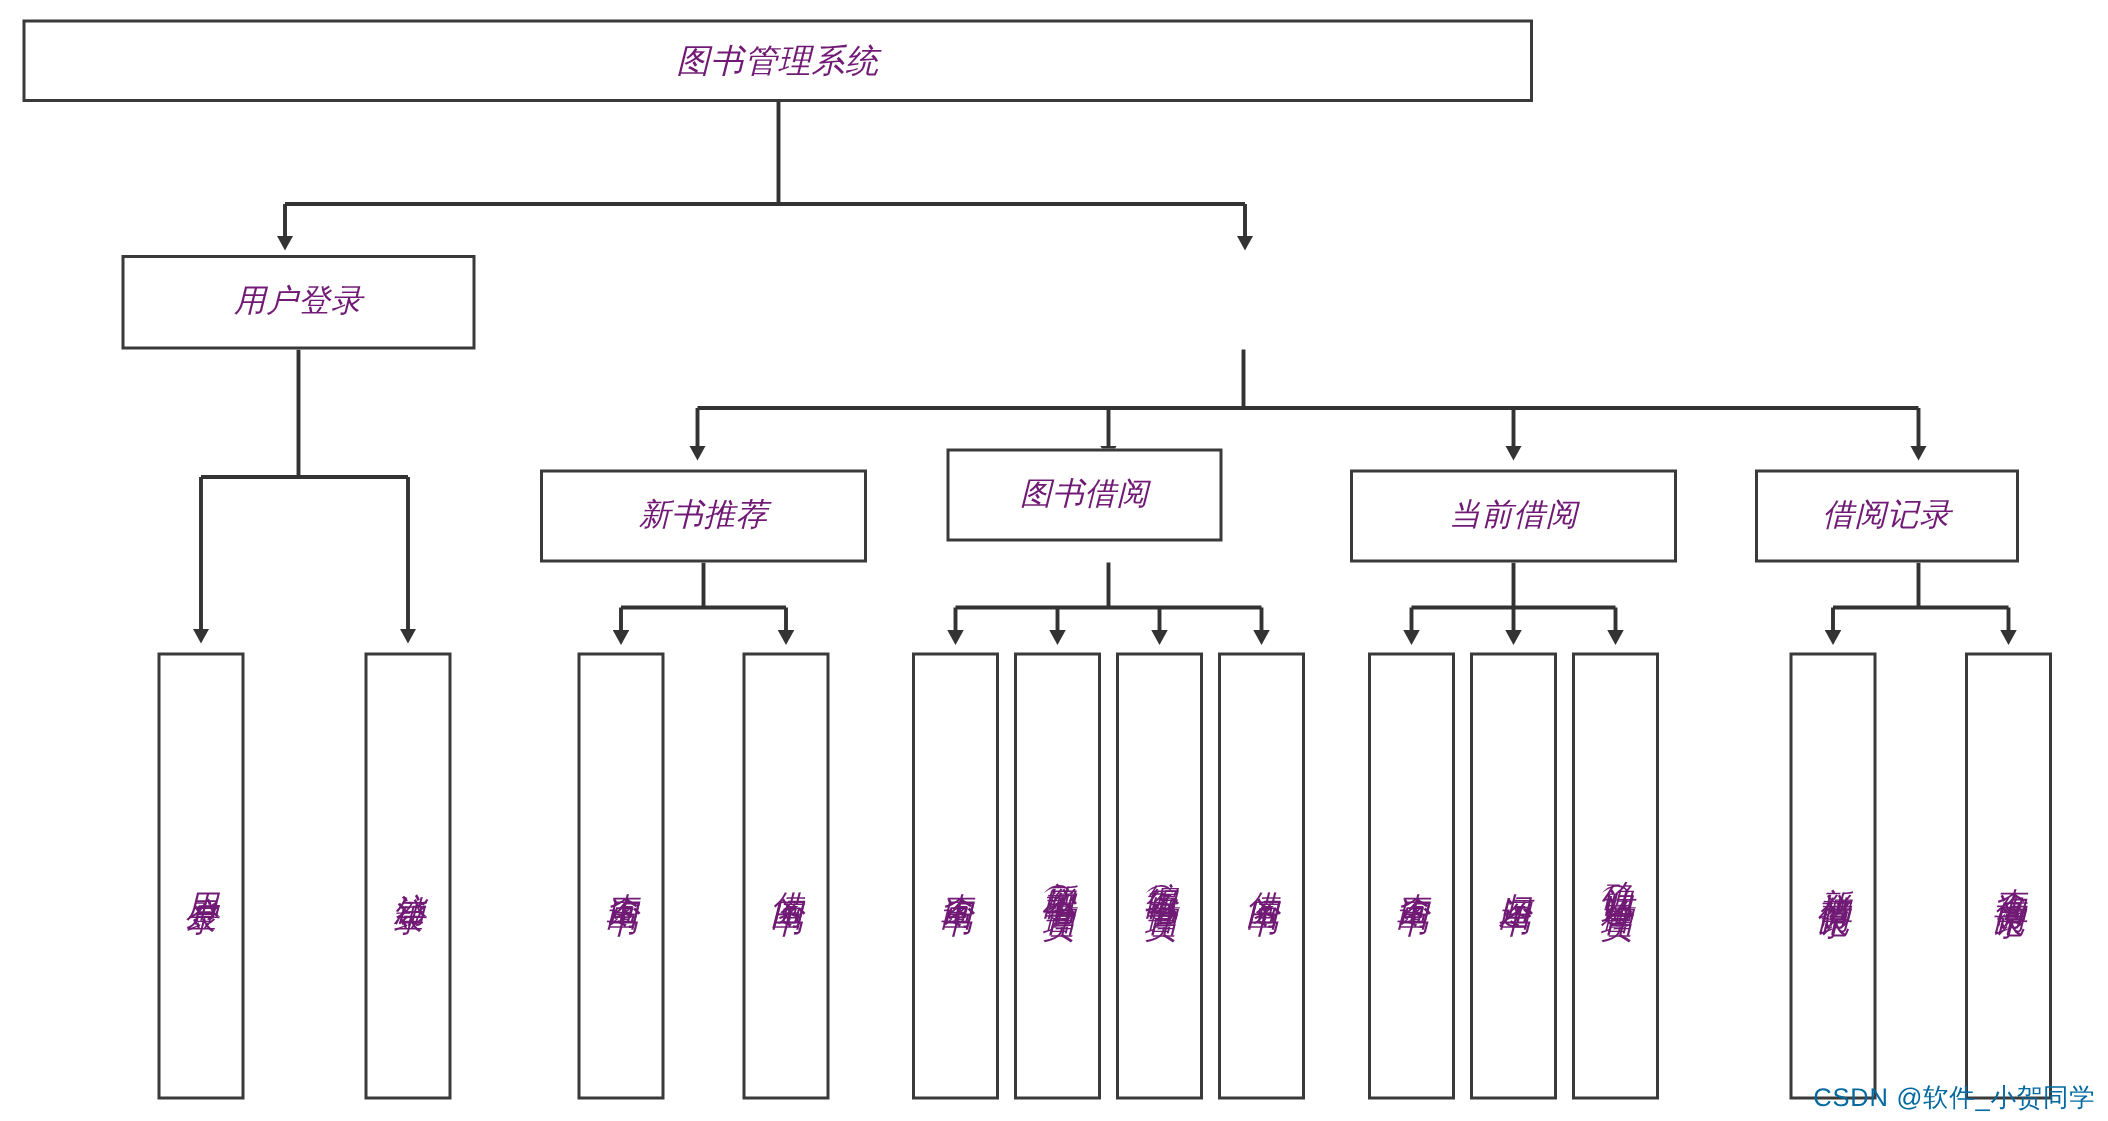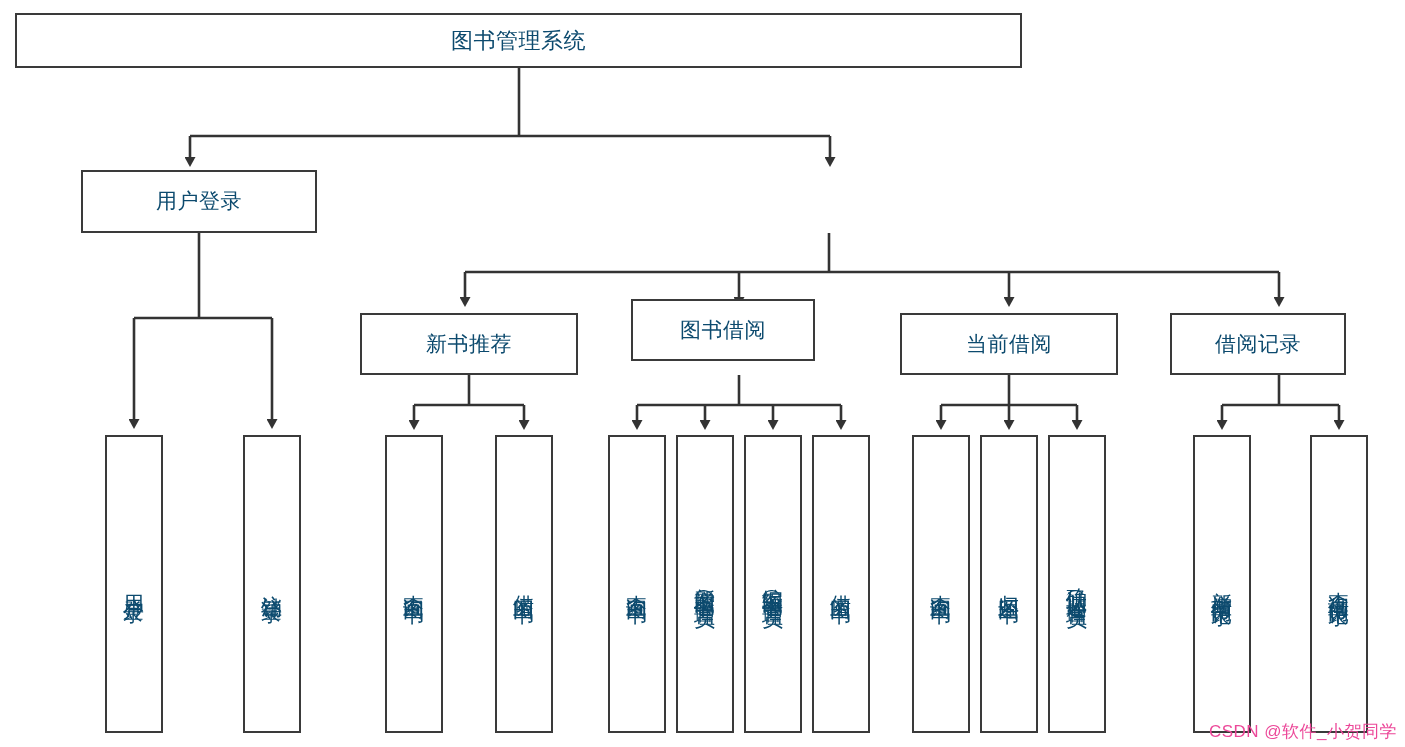--- a/index.html
+++ b/index.html
@@ -2,27 +2,27 @@
 <html><head>
 <meta charset="utf-8">
 <style>
   html,body{margin:0;padding:0;background:#ffffff;}
   body{width:1405px;height:747px;position:relative;overflow:hidden;
        font-family:"Liberation Sans","DejaVu Sans",sans-serif;color:#1a1a1a;}
   #diagram{position:absolute;left:0;top:0;width:1405px;height:747px;}
   .node{position:absolute;box-sizing:border-box;background:#ffffff;
         border:2.5px solid #3a3a3a;display:flex;align-items:center;
         justify-content:center;text-align:center;}
-  .node .lbl{font-size:21px;line-height:1.15;color:#0c4a6e;letter-spacing:0.5px;}
+  .node .lbl{font-size:21px;line-height:1.15;color:#701a75;letter-spacing:0.5px;font-style:italic;}
   .node.root .lbl{font-size:22px;}
   .node.leaf{writing-mode:vertical-rl;text-orientation:upright;}
   .node.leaf .lbl{writing-mode:vertical-rl;text-orientation:upright;
         font-size:21px;letter-spacing:3px;line-height:1.1;}
   #watermark{position:absolute;right:8px;bottom:4px;font-size:17px;
-        color:#ec4899;white-space:nowrap;letter-spacing:0.5px;}
+        color:#0369a1;white-space:nowrap;letter-spacing:0.5px;}
   svg.lines{position:absolute;left:0;top:0;width:1405px;height:747px;
         pointer-events:none;}
 </style>
 </head>
 <body>
 
 <div id="diagram">
 
   <svg class="lines" viewBox="0 0 1405 747" xmlns="http://www.w3.org/2000/svg">
     <defs>

